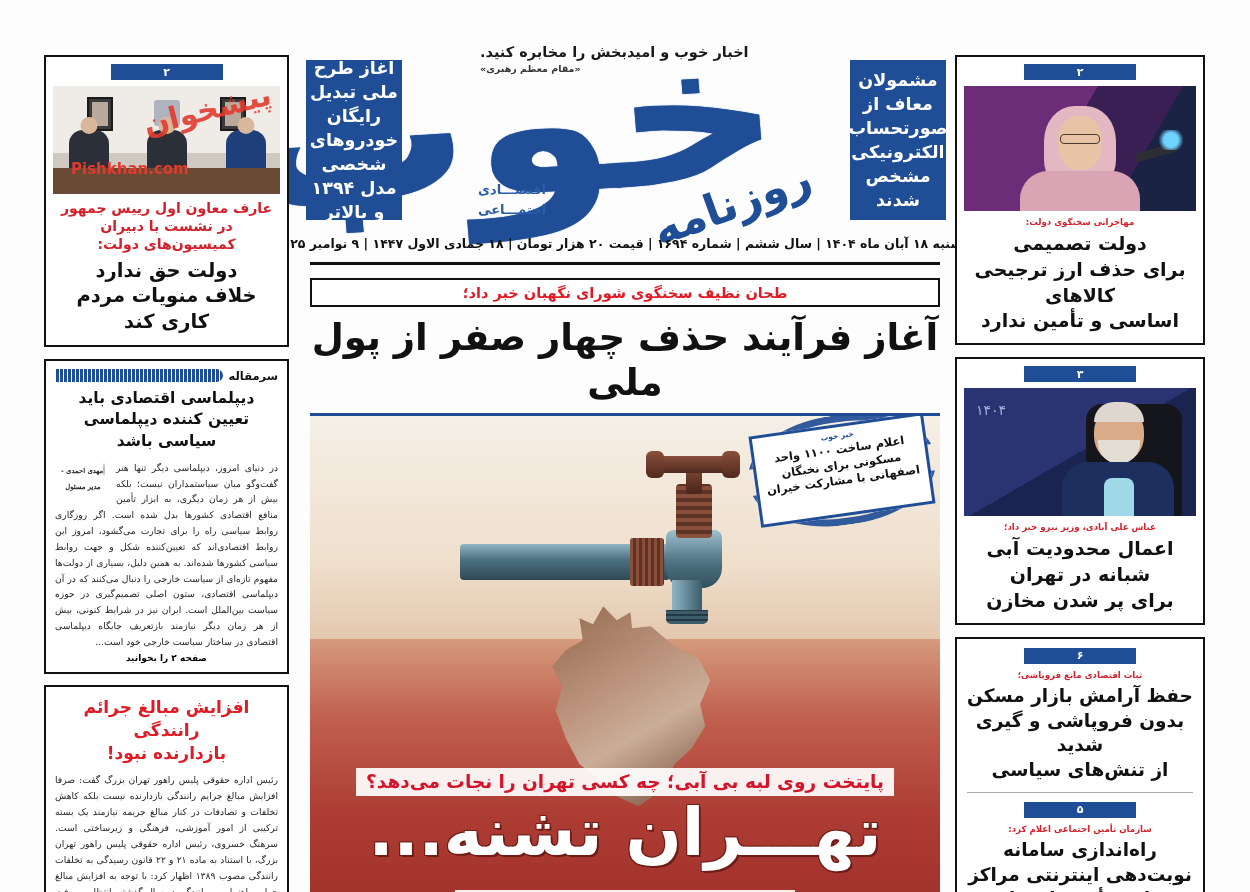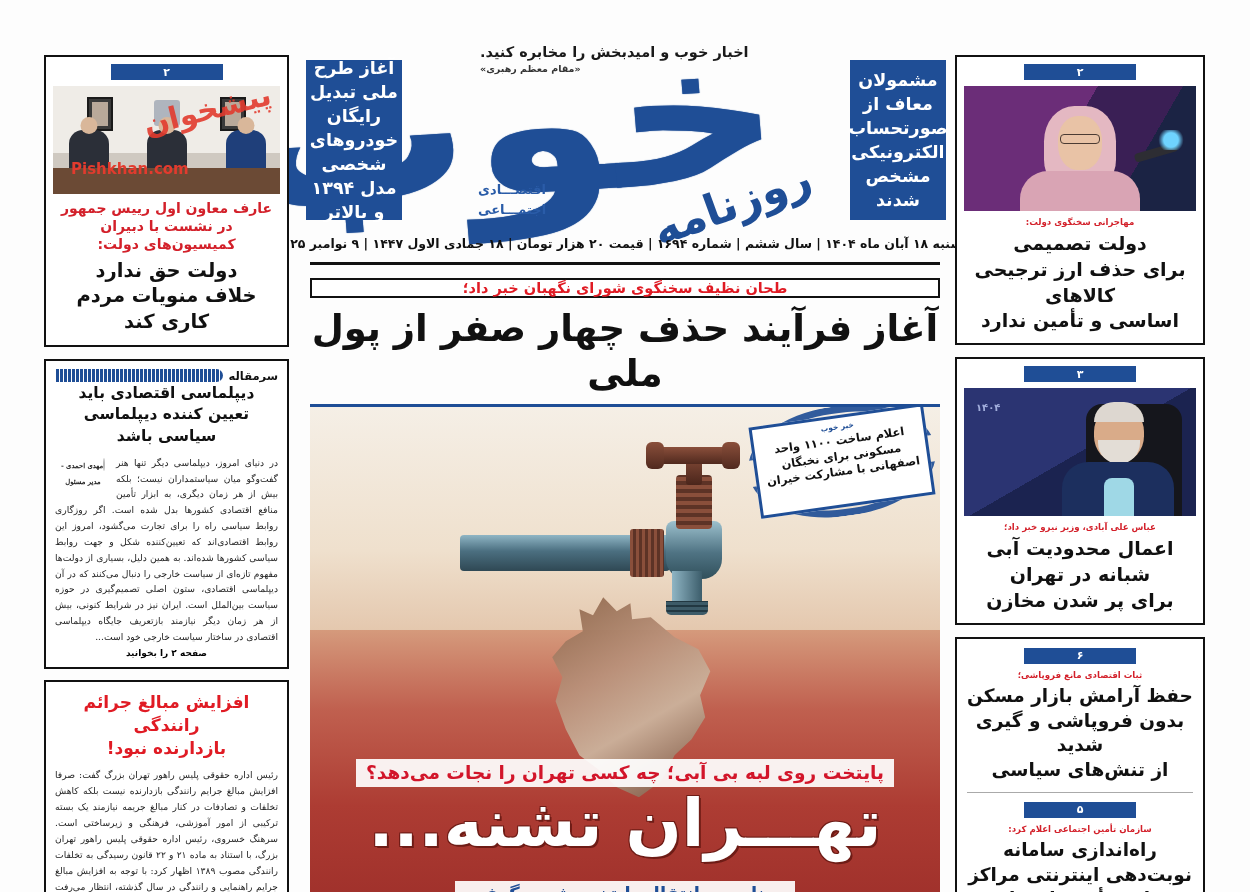--- a/index.html
+++ b/index.html
@@ -113,21 +113,21 @@
     font-size: 14px; color: #d3202a; font-weight: bold; text-align: center;
     margin: 5px 0 4px; line-height: 1.3;
   }
   .headline-blk {
     text-align: center; font-weight: bold; color: #111;
     font-size: 19.5px; line-height: 1.32;
   }
 
   
   .editorial { border: 2px solid #111; background: #fff; padding: 8px 9px 9px; margin-bottom: 11px; }
-  .sar-row { display: flex; align-items: center; gap: 6px; }
+  .sar-row { display: flex; align-items: center; gap: 6px; margin-bottom: 5px; }
   .sar-label { font-size: 11.5px; font-weight: bold; color: #111; white-space: nowrap; }
   .sar-bar { flex: 1; height: 13px; background: #1f4e96;
      border-radius: 0 7px 7px 0;
      background-image: repeating-linear-gradient(90deg, #fff 0 1.5px, transparent 1.5px 4px);
      background-color: #1f4e96; }
   .ed-title { text-align: center; font-weight: bold; font-size: 15.5px; line-height: 1.4; color: #111; margin-bottom: 7px; }
   .ed-body { font-size: 9.2px; line-height: 1.72; text-align: justify; color: #1c1c1c;
      font-family: "DejaVu Serif", "Liberation Serif", serif; }
   .ed-avatar { float: left; margin: 2px 5px 2px 0; width: 56px; text-align: center; }
   .ed-avatar .av { width: 50px; height: 50px; border-radius: 50%; margin: 0 auto;
@@ -140,21 +140,21 @@
   .card-red { border: 2px solid #111; background: #fff; padding: 9px 9px 8px; }
   .red-title { color: #e01b24; font-weight: bold; text-align: center;
      font-size: 17px; line-height: 1.36; margin-bottom: 7px; }
   .red-body { font-size: 9.2px; line-height: 1.74; text-align: justify; color: #1c1c1c;
      font-family: "DejaVu Serif", "Liberation Serif", serif; }
   .red-more { text-align: center; font-size: 8.6px; font-weight: bold; margin-top: 2px; }
 
   
   .col-center { position: absolute; left: 310px; top: 278px; width: 630px; height: 615px; }
   .kicker-box {
-    border: 2px solid #111; height: 20px; display: flex; align-items: center; justify-content: center;
+    border: 2px solid #111; height: 29px; display: flex; align-items: center; justify-content: center;
     background: #fff;
   }
   .kicker-box span { color: #e01b24; font-weight: bold; font-size: 14.5px; }
   .main-headline {
     text-align: center; font-weight: bold; color: #111;
     font-size: 37px; line-height: 1.22; margin: 8px 0 8px;
     letter-spacing: -.5px;
   }
   .hero {
     position: relative; width: 630px; height: 510px; overflow: hidden;
@@ -252,21 +252,21 @@
   .pm-head { position: absolute; right: 52px; top: 18px; width: 50px; height: 56px;
      background: #d9ab89; border-radius: 46%; }
   .pm-hair { position: absolute; right: 52px; top: 14px; width: 50px; height: 20px;
      background: #ddd7d0; border-radius: 24px 24px 0 0; }
   .pm-beard { position: absolute; right: 56px; top: 52px; width: 42px; height: 24px;
      background: #e3ddd6; border-radius: 0 0 22px 22px; }
   .pm-suit { position: absolute; right: 22px; bottom: 0; width: 112px; height: 54px;
      background: #1c2f5e; border-radius: 26px 26px 0 0; }
   .pm-shirt { position: absolute; right: 62px; bottom: 0; width: 30px; height: 38px;
      background: #9fd8e6; border-radius: 8px 8px 0 0; }
-  .pm-screen { position: absolute; left: 12px; top: 14px; font-size: 10px; color: #c9d6ff; font-weight: bold; opacity: .75; }
+  .pm-screen { position: absolute; left: 12px; top: 14px; font-size: 14px; color: #c9d6ff; font-weight: normal; opacity: .75; }
 
   .rc-caption { font-size: 8.6px; color: #d3202a; font-weight: bold; text-align: center; margin: 6px 0 4px; }
   .rc-title { text-align: center; font-weight: bold; color: #111; font-size: 19px; line-height: 1.36; }
 
   .rc-stack { border: 2px solid #111; background: #fff; padding: 9px 8px 10px; }
   .rc-sep { height: 1px; background: #aaa; margin: 9px 2px; }
   .rc-small-title { text-align: center; font-weight: bold; color: #111; font-size: 18.5px; line-height: 1.34; }
 </style>
 </head>
 <body>

